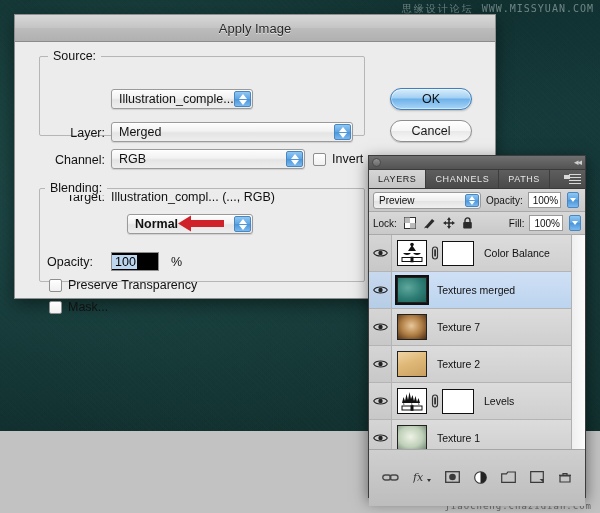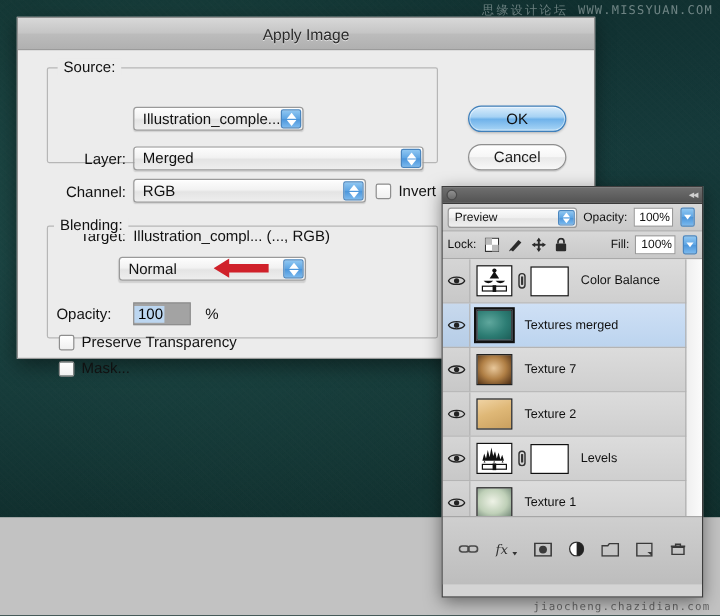--- a/index.html
+++ b/index.html
@@ -82,21 +82,21 @@
   .btn{width:82px;height:22px;border-radius:11px;font-size:12.5px;color:#1a1a1a;
     display:flex;align-items:center;justify-content:center;box-sizing:border-box;
     border:1px solid #8f8f8f;
     background:linear-gradient(180deg,#ffffff 0%,#f6f6f6 48%,#e9e9e9 52%,#f8f8f8 100%);
     box-shadow:0 1px 1px rgba(0,0,0,.18);}
   .btn.primary{color:#101010;border:1px solid #3f7fba;
     background:linear-gradient(180deg,#d9ecfb 0%,#a6d2f4 42%,#6fb2ea 52%,#aad6f6 100%);
     box-shadow:0 1px 2px rgba(0,0,0,.22), 0 0 0 1px rgba(255,255,255,.45) inset;}
 
   
-  .tfield{width:48px;height:19px;border:1px solid #8e8e8e;background:#a3a3a3;
+  .tfield{width:48px;height:19px;border:1px solid #8e8e8e;background:#000000;
     display:flex;align-items:center;box-sizing:border-box;}
   .tfield .sel{background:#bcd6f0;padding:0 1px 0 3px;font-size:12.5px;color:#000;}
 
   
   #redarrow{position:absolute;left:163px;top:173px;width:46px;height:17px;}
 
   
   #layers{position:absolute;left:368px;top:155px;width:216px;height:341px;
     background:#d4d4d4;border:1px solid #3c3c3c;
     box-shadow:0 4px 14px rgba(0,0,0,.5);font-size:10.5px;color:#111;}
@@ -209,21 +209,21 @@
     <div class="row" style="position:absolute;left:298px;top:110px;">
       <span class="cbx"></span>
       <span class="cbl">Invert</span>
     </div>
 
     <div class="lbl" style="position:absolute;left:22px;top:148px;width:68px;">Target:</div>
     <div style="position:absolute;left:96px;top:148px;font-size:12.5px;color:#111;">Illustration_compl... (..., RGB)</div>
 
     <div class="fset" id="fs-blend"></div>
     <div class="fs-label" style="left:30px;top:139px;">Blending:</div>
-    <div class="popup" style="position:absolute;left:84px;top:172px;width:156px;">
+    <div class="popup" style="position:absolute;left:112px;top:172px;width:126px;font-weight:bold;">
       <span class="val">Normal</span>
       <span class="stepper">
           <i class="up"></i>
           <i class="dn"></i>
         </span>
     </div>
     <svg id="redarrow" viewBox="0 0 46 17">
       <polygon points="0,8.5 13,0.5 13,5 46,5 46,12 13,12 13,16.5" fill="#d0212a"></polygon>
     </svg>
 
@@ -254,20 +254,32 @@
     </div>
   </div>
 </div>
 
 <div id="layers">
   <div id="lp-top">
     <span class="dot"></span>
     <span class="collapse">◂◂</span>
   </div>
 
+  <div id="lp-tabs">
+    <div class="lp-tab active">LAYERS</div>
+    <div class="lp-tab">CHANNELS</div>
+    <div class="lp-tab">PATHS</div>
+    <div id="lp-menu">
+      <span class="car"></span>
+        <span></span>
+        <span></span>
+        <span></span>
+        <span></span>
+    </div>
+  </div>
 
   <div class="lp-bar">
     <div class="mini-popup" style="width:108px;">
       <span class="val">Preview</span>
       <span class="mini-stepper">
           <i class="up"></i>
           <i class="dn"></i>
         </span>
     </div>
     <span style="font-size:10px;">Opacity:</span>

